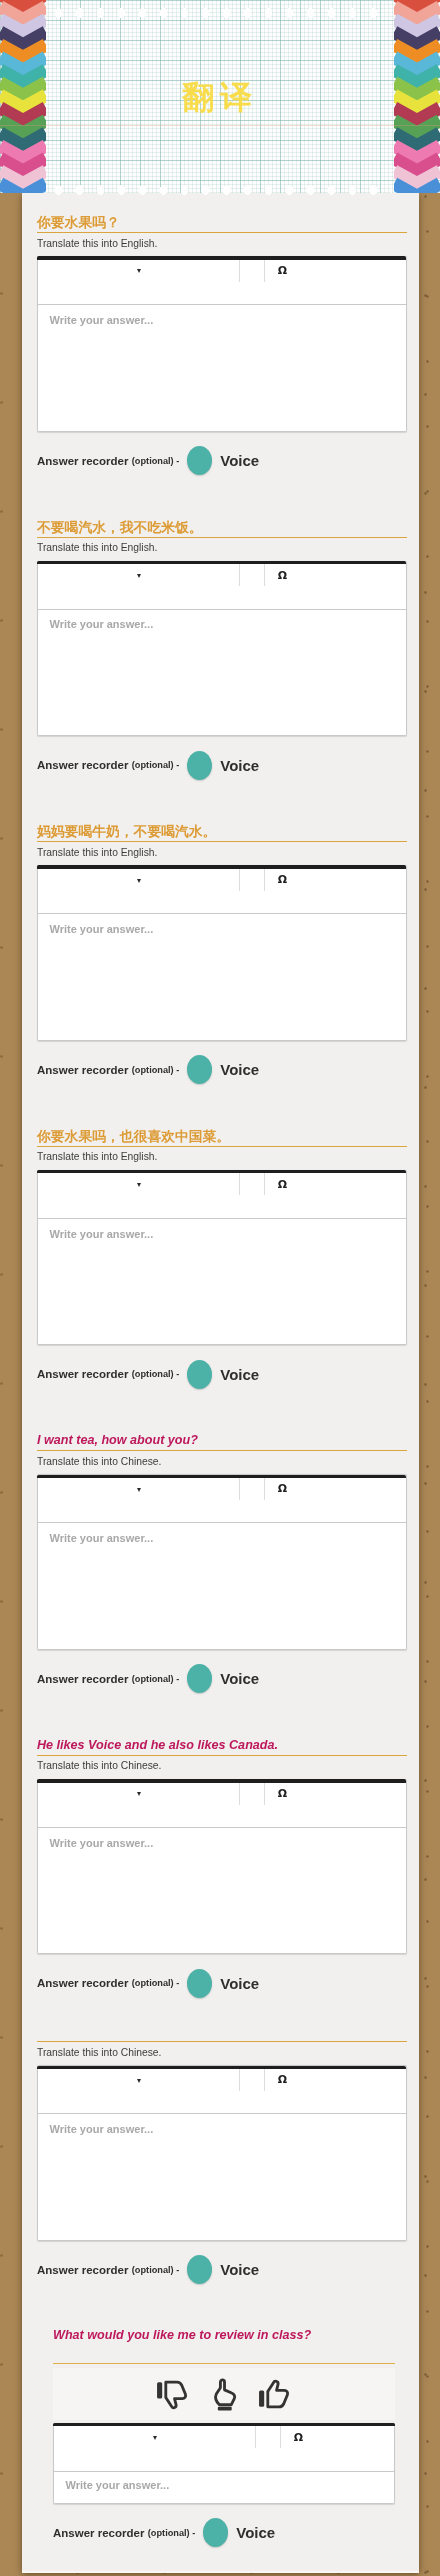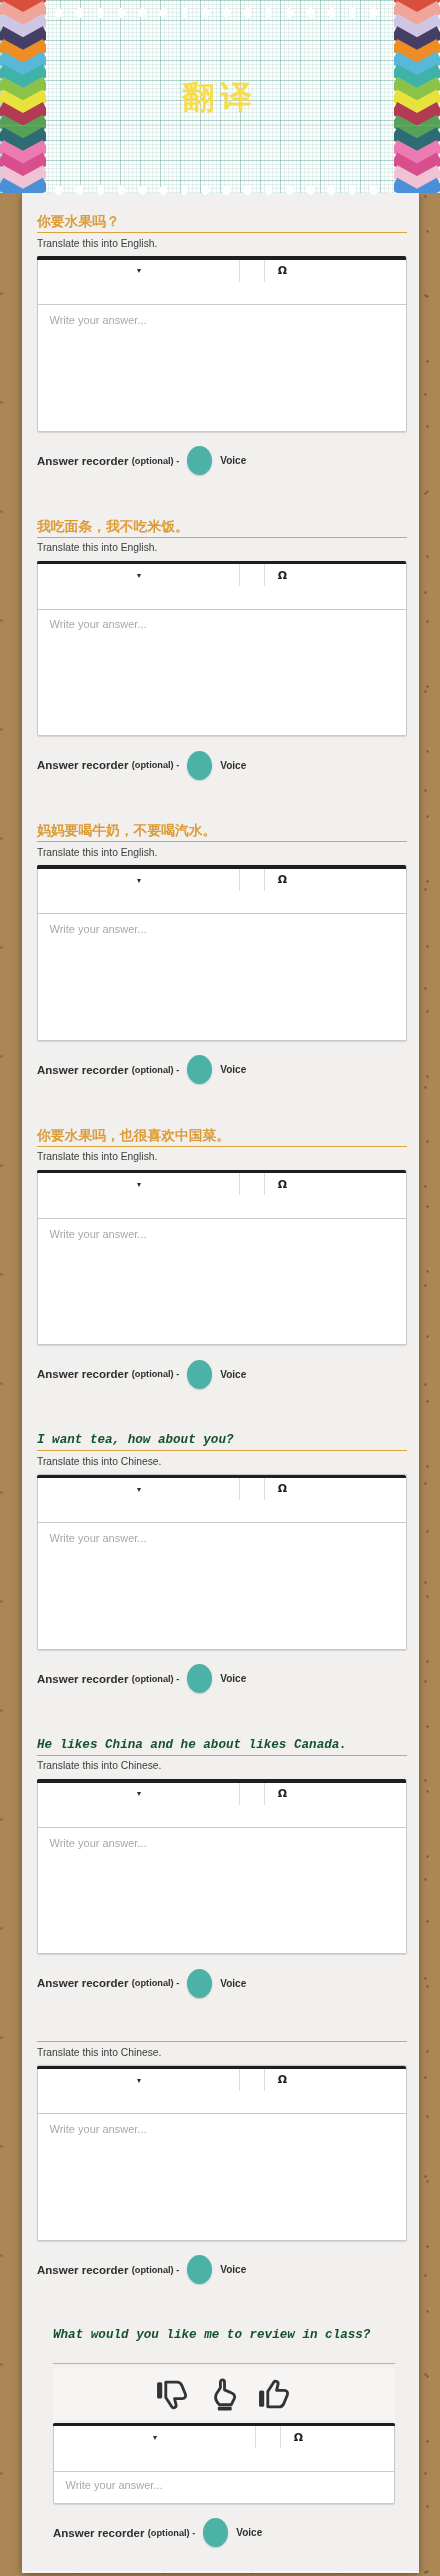--- a/index.html
+++ b/index.html
@@ -52,22 +52,22 @@
   .card {
     position:relative; width:397px; margin:0 auto; z-index:1;
     background:#f1f0ee;
     padding:21px 12px 23.5px 15.5px;
     box-shadow:0 1.7px 6.9px rgba(50,30,5,0.55);
     border-bottom:2.9px solid #f8f7f6;
   }
 
   
   .q { margin-bottom:43px; }
-  .q-title { font-size:13.8px; line-height:17px; font-weight:600; color:#dd9b35;font-family:Liberation Mono, monospace; }
-  .q-title.hand { font-style:italic; font-size:12.6px; color:#14532d; font-weight:600;margin-top:12px; }
+  .q-title { font-size:13.8px; line-height:17px; font-weight:600; color:#dd9b35; }
+  .q-title.hand { font-style:italic; font-size:12.6px; color:#be185d; font-weight:600;margin-top:12px; }
   .q-divider { border:none; border-top:0.6px solid #daa53c; margin-top:1.1px; }
   .q-instr { margin-top:4.6px; font-size:10.3px; line-height:12.6px; color:#3c3c3c; }
 
   .answer-box {
     margin-top:5.7px; background:#fff; border:0.6px solid #c9c9c9; border-radius:1.7px;
     box-shadow:0 0.6px 1.1px rgba(0,0,0,0.12);
   }
   .box-topbar { height:3.4px; background:#1e1e1e; border-radius:1.7px 1.7px 0 0; margin:-0.6px -0.6px 0; }
   .toolbar { position:relative; height:22px; }
   .tb-dd {
@@ -77,32 +77,32 @@
   }
   .caret { width:0; height:0; border:2.9px solid transparent; border-top:4px solid #2b2b2b; margin-top:3.4px; }
   .tb-sep { position:absolute; top:0; bottom:0; width:0.6px; background:#ddd; }
   .sep1 { left:201px; } .sep2 { left:226px; }
   .tb-omega {
     position:absolute; left:234px; top:0; height:22px; padding:0 5.7px;
     background:none; border:none; font-size:11px; font-weight:bold; color:#1e1e1e;
     font-family:"DejaVu Sans",sans-serif; cursor:pointer;
   }
   .box-divider { height:0.6px; background:#c9c9c9; margin-top:22.4px; }
-  .textarea { height:126px; padding:9.2px 11.5px; cursor:text; }
+  .textarea { height:126px; padding:9.2px 11.5px; cursor:text;font-weight:bold; }
   .q.last .textarea { height:31.5px; padding:8px 11.5px; }
   .ph { color:#a8a8a8; font-size:11px; }
 
   .voice-row { display:flex; align-items:center; margin-top:13.8px; height:30px; }
   .rec-label { font-size:11.5px; font-weight:bold; color:#2f2f2f; }
   .rec-opt { font-size:9.2px; font-weight:bold; color:#2f2f2f; margin-left:3.4px; }
   .voice-btn {
     width:25px; height:29px; border-radius:50%; background:#4cb1a6; border:none;
     margin:0 8px; cursor:pointer; box-shadow:0 1.1px 1.7px rgba(0,0,0,0.18); flex:0 0 auto;
   }
-  .voice-label { font-size:10px; font-weight:bold; color:#2f2f2f; }
+  .voice-label { font-size:15px; font-weight:bold; color:#2f2f2f; }
 
   
   .q.last { margin:12.6px 0 0 16px; width:342px; }
   .q.last .q-title { border-bottom:0.6px solid #e2b04a; padding-bottom:20px; line-height:15px; }
   .icons-strip {
     margin-top:4.6px; height:52px; background:#f6f5f3;
     display:flex; align-items:center; justify-content:center; gap:15px;
   }
   .icons-strip svg { width:36px; height:33px; display:block; }
   .q.last .answer-box { margin-top:2.3px; }
@@ -182,21 +182,21 @@
     </div>
     <div class="voice-row">
       <span class="rec-label">Answer recorder</span>
       <span class="rec-opt">(optional) -</span>
       <button class="voice-btn"></button>
       <span class="voice-label">Voice</span>
     </div>
   </section>
 
   <section class="q">
-    <h2 class="q-title">我吃面条，我不吃米饭。</h2>
+    <h2 class="q-title">不要喝汽水，我不吃米饭。</h2>
     <hr class="q-divider">
     <p class="q-instr">Translate this into English.</p>
     <div class="answer-box">
       <div class="box-topbar"></div>
       <div class="toolbar">
         <button class="tb-dd">
           <span class="caret"></span>
         </button>
         <span class="tb-sep sep1"></span>
         <span class="tb-sep sep2"></span>
@@ -290,21 +290,21 @@
     </div>
     <div class="voice-row">
       <span class="rec-label">Answer recorder</span>
       <span class="rec-opt">(optional) -</span>
       <button class="voice-btn"></button>
       <span class="voice-label">Voice</span>
     </div>
   </section>
 
   <section class="q">
-    <h2 class="q-title hand">He likes China and he about likes Canada.</h2>
+    <h2 class="q-title hand">He likes Voice and he also likes Canada.</h2>
     <hr class="q-divider">
     <p class="q-instr">Translate this into Chinese.</p>
     <div class="answer-box">
       <div class="box-topbar"></div>
       <div class="toolbar">
         <button class="tb-dd">
           <span class="caret"></span>
         </button>
         <span class="tb-sep sep1"></span>
         <span class="tb-sep sep2"></span>

